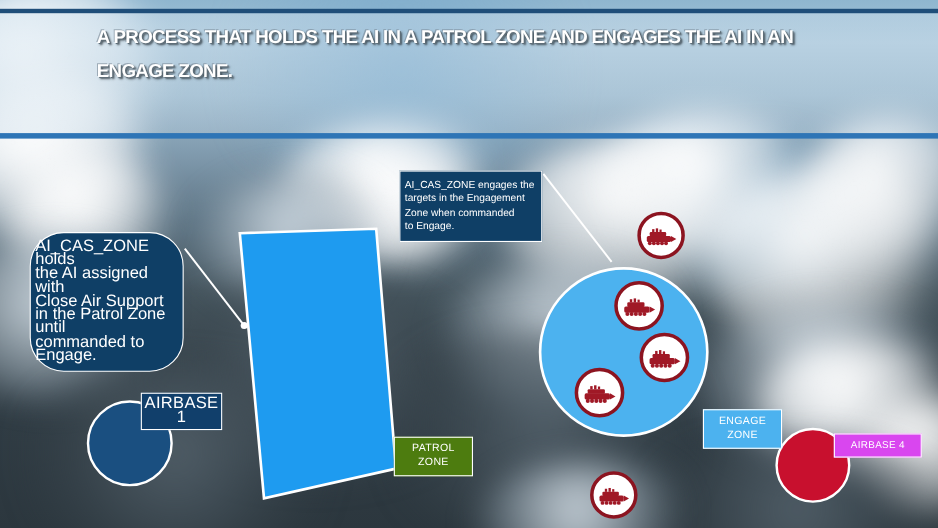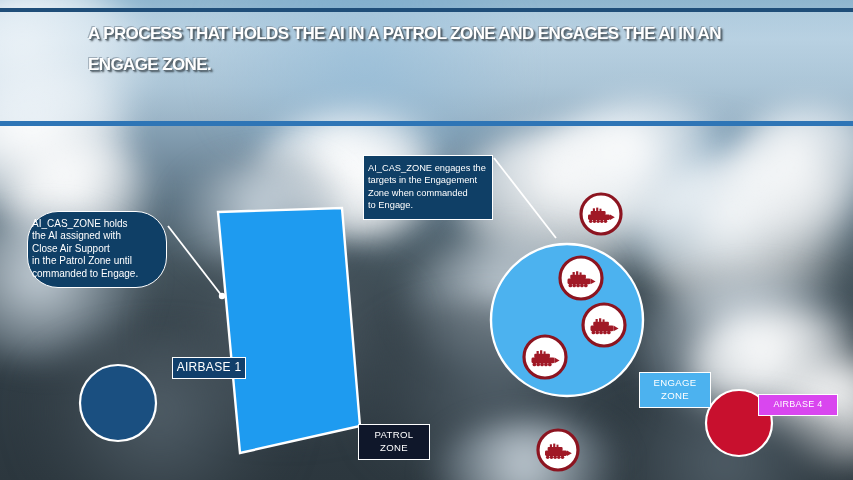--- a/index.html
+++ b/index.html
@@ -75,21 +75,21 @@
     position: absolute;
     background: #0f3f66;
     border: 1.6px solid #ffffff;
     color: #ffffff;
     text-align: left;
     white-space: pre-line;
   }
   #callout-left {
     left: 27px; top: 211px;
     width: 140px; padding: 6px 4px 7px 4px;
-    font-size: 10px; line-height: 12.4px; border-radius: 31px;
+    font-size: 15px; line-height: 12.4px; border-radius: 31px;
   }
   #callout-top {
     left: 363px; top: 155px;
     width: 130px; padding: 6px 4px 7px 4px;
     font-size: 9.3px; line-height: 12.4px;
   }
 
   
   .tag {
     position: absolute;
@@ -98,33 +98,32 @@
     white-space: pre-line;
     color: #ffffff;
     font-size: 9.6px;
     line-height: 12.5px;
     letter-spacing: 0.3px;
   }
   #tag-airbase1 {
     left: 128px; top: 357px;
     width: 74px; padding: 3px 2px 4px 2px;
     background: #113f6b;
-    font-size: 12px;
-    margin-left: 44px;
+    font-size: 15px;
   }
   #tag-airbase4 {
     left: 758px; top: 394px;
     width: 80px; padding: 3px 2px 4px 2px;
     background: #d946ef;
     font-size: 9px;
   }
   #tag-patrol {
-    left: 358px; top: 424px;
+    left: 358px; top: 397px;
     width: 72px; padding: 4px 2px 5px 2px;
-    background: #0f172a;
+    background: #4d7c0f;
   }
   #tag-engage {
     left: 591px; top: 372px;
     width: 72px; padding: 4px 2px 5px 2px;
     background: #4cb2ef;
     margin-left: 48px;
   }
 </style>
 </head>
 <body>

